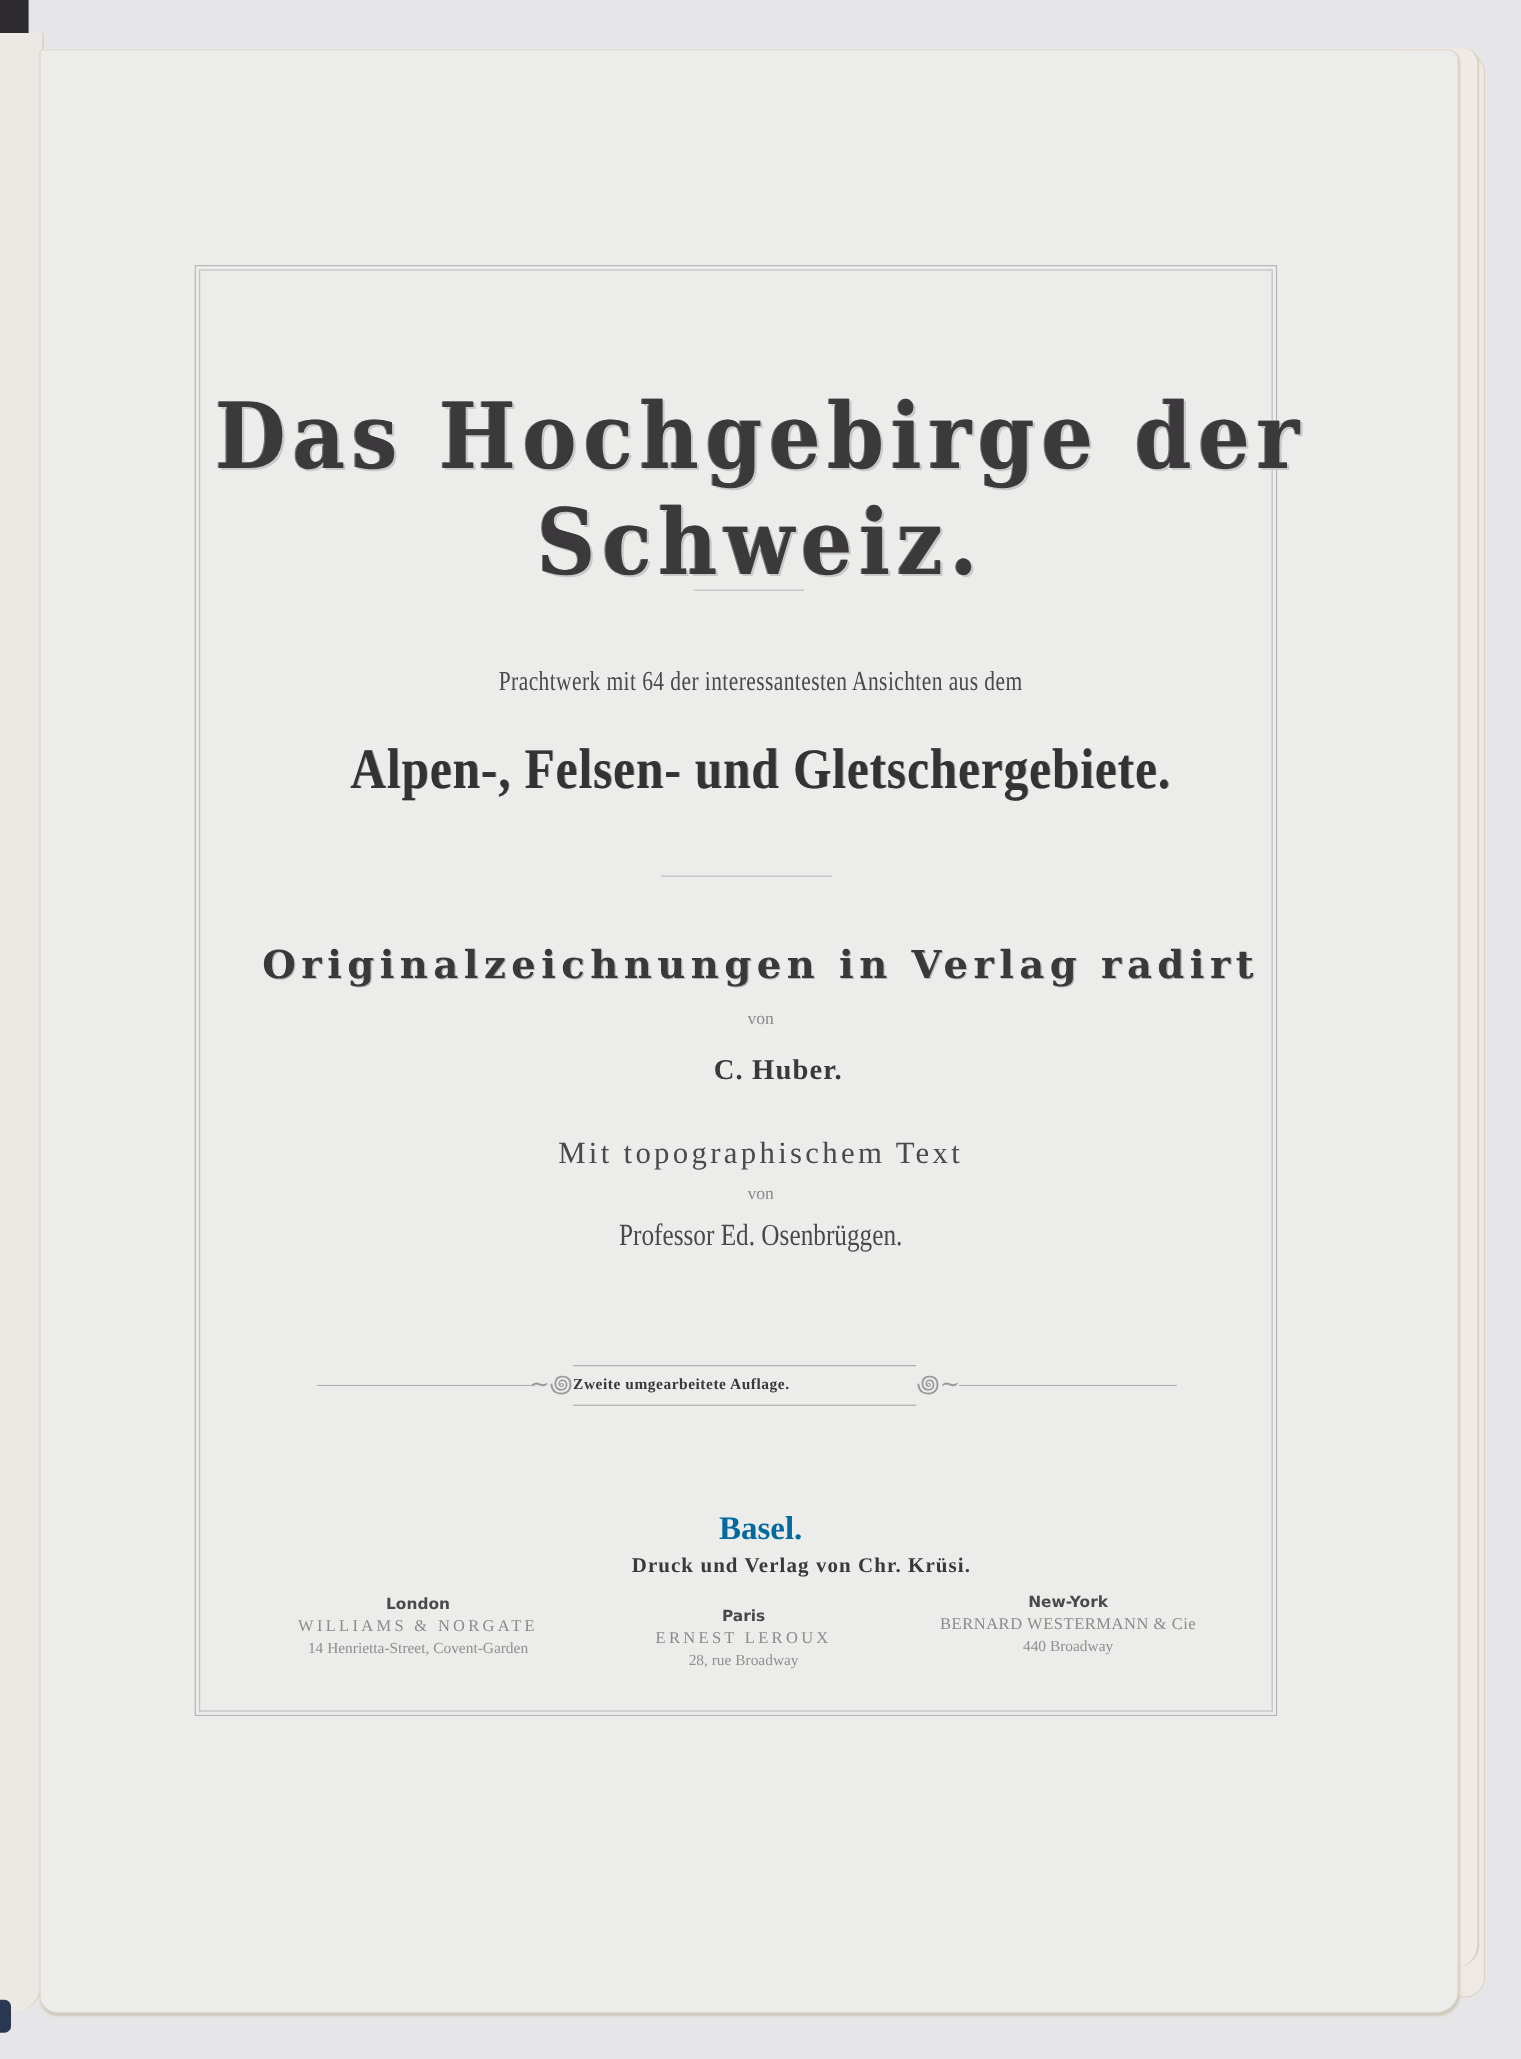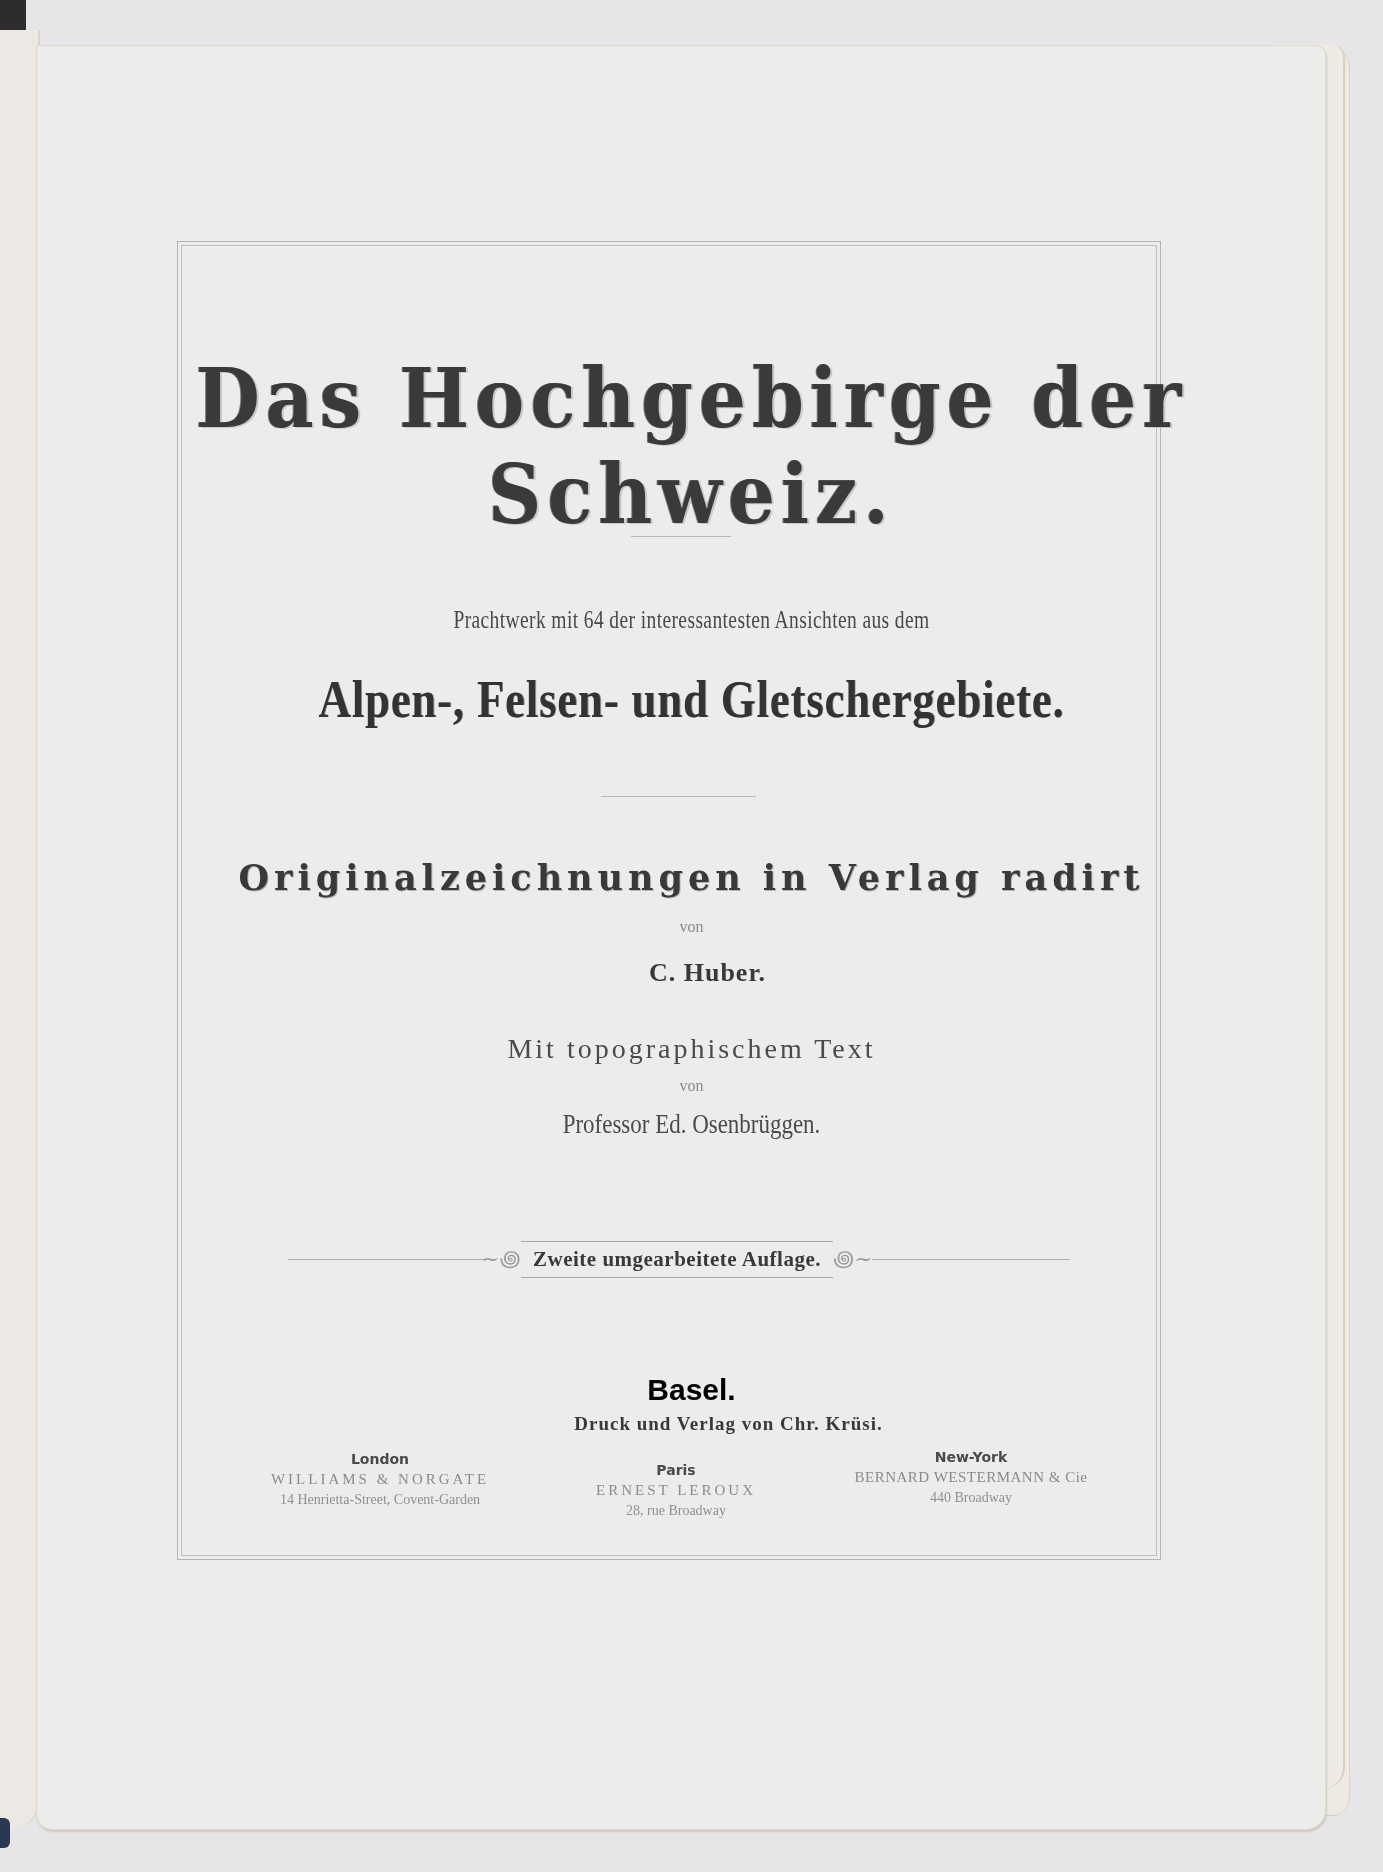--- a/index.html
+++ b/index.html
@@ -84,29 +84,29 @@
 
   .edition-wrap {
     position: absolute; left: 288px; top: 1241px; width: 782px; height: 36px;
   }
   .edition-line {
     position: absolute; top: 18px; height: 1px; background: #b0b0b0;
   }
   .edition-box {
     position: absolute; left: 233px; top: 0; width: 312px; height: 37px;
     border-top: 1px solid #a9a9a9; border-bottom: 1px solid #a9a9a9;
-    text-align: center; font-size: 21px; font-weight: bold; color: #3a383a;
+    font-size: 14px; font-weight: bold; color: #3a383a;
     line-height: 35px; font-family: "Liberation Serif", serif; letter-spacing: 0.5px;
   }
   .scroll {
     position: absolute; top: 4px; width: 40px; height: 30px;
     color: #9a9a9a; font-size: 22px; line-height: 28px; text-align: center;
   }
 
-  .basel { top: 1373px; font-size: 30px; font-weight: bold; color: #000000; font-family: Liberation Sans, sans-serif; }
+  .basel { top: 1373px; font-size: 30px; font-weight: bold; color: #0369a1; font-family: Liberation Serif, serif; }
   .druck { top: 1413px; font-size: 19px; font-weight: bold; color: #3a383a; font-family: "Liberation Serif", serif; letter-spacing: 1px; margin-left: 37px; }
 
   .pub {
     position: absolute; top: 1450px; text-align: center; width: 300px;
   }
   .pub .city { font-family: "DejaVu Sans", sans-serif; font-size: 14px; font-weight: bold; color: #4a4a4a; line-height: 19px; }
   .pub .name { font-family: "Liberation Serif", serif; font-size: 15px; color: #8b8b8b; letter-spacing: 3px; line-height: 21px; }
   .pub .addr { font-family: "Liberation Serif", serif; font-size: 14px; color: #8f8f8f; line-height: 20px; }
   .pub.nyc .name { letter-spacing: 0.5px; }
 </style>

